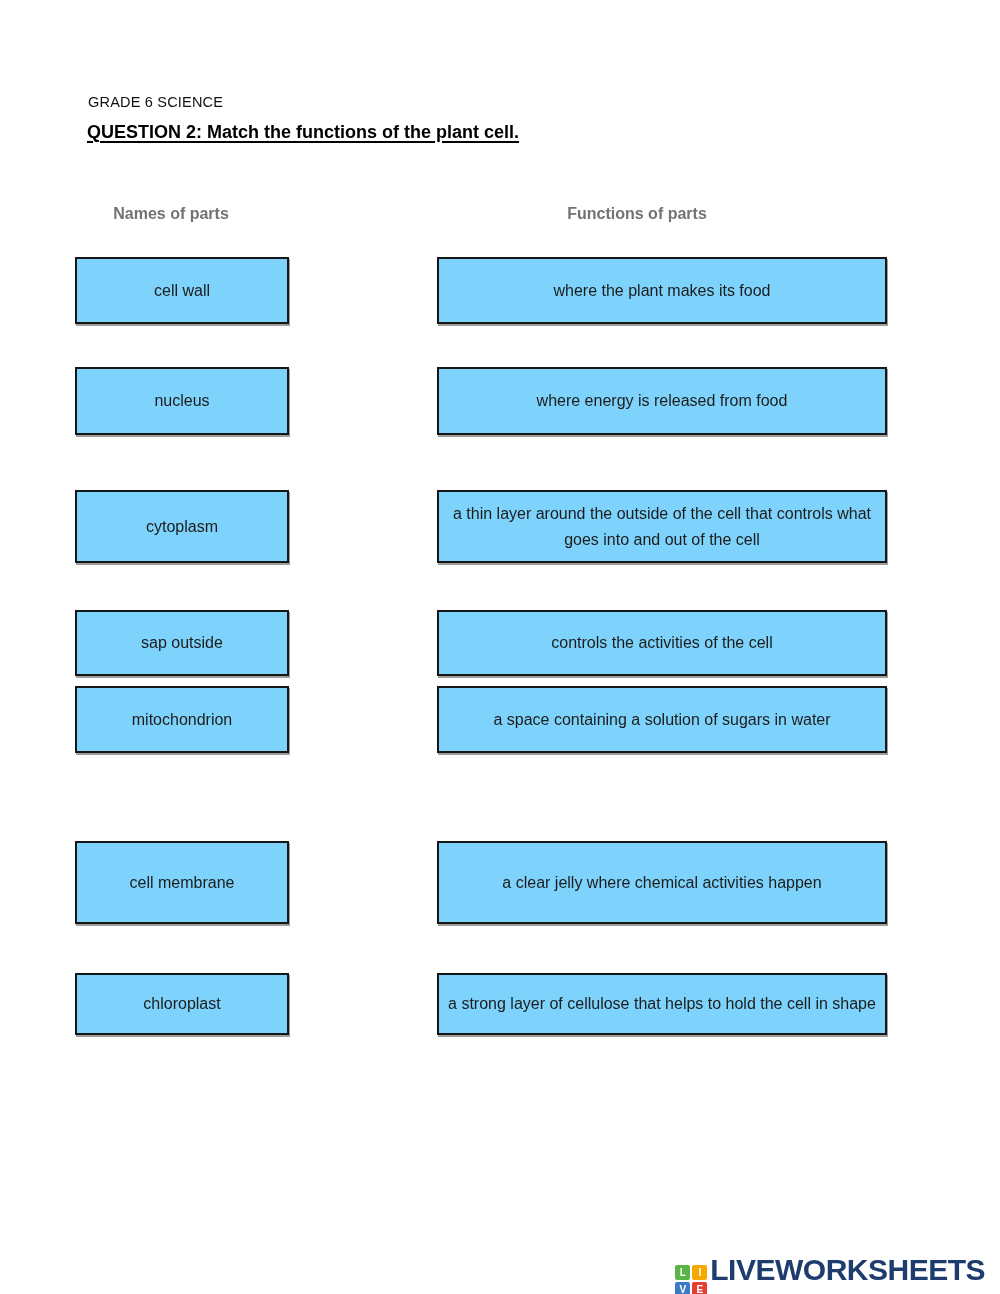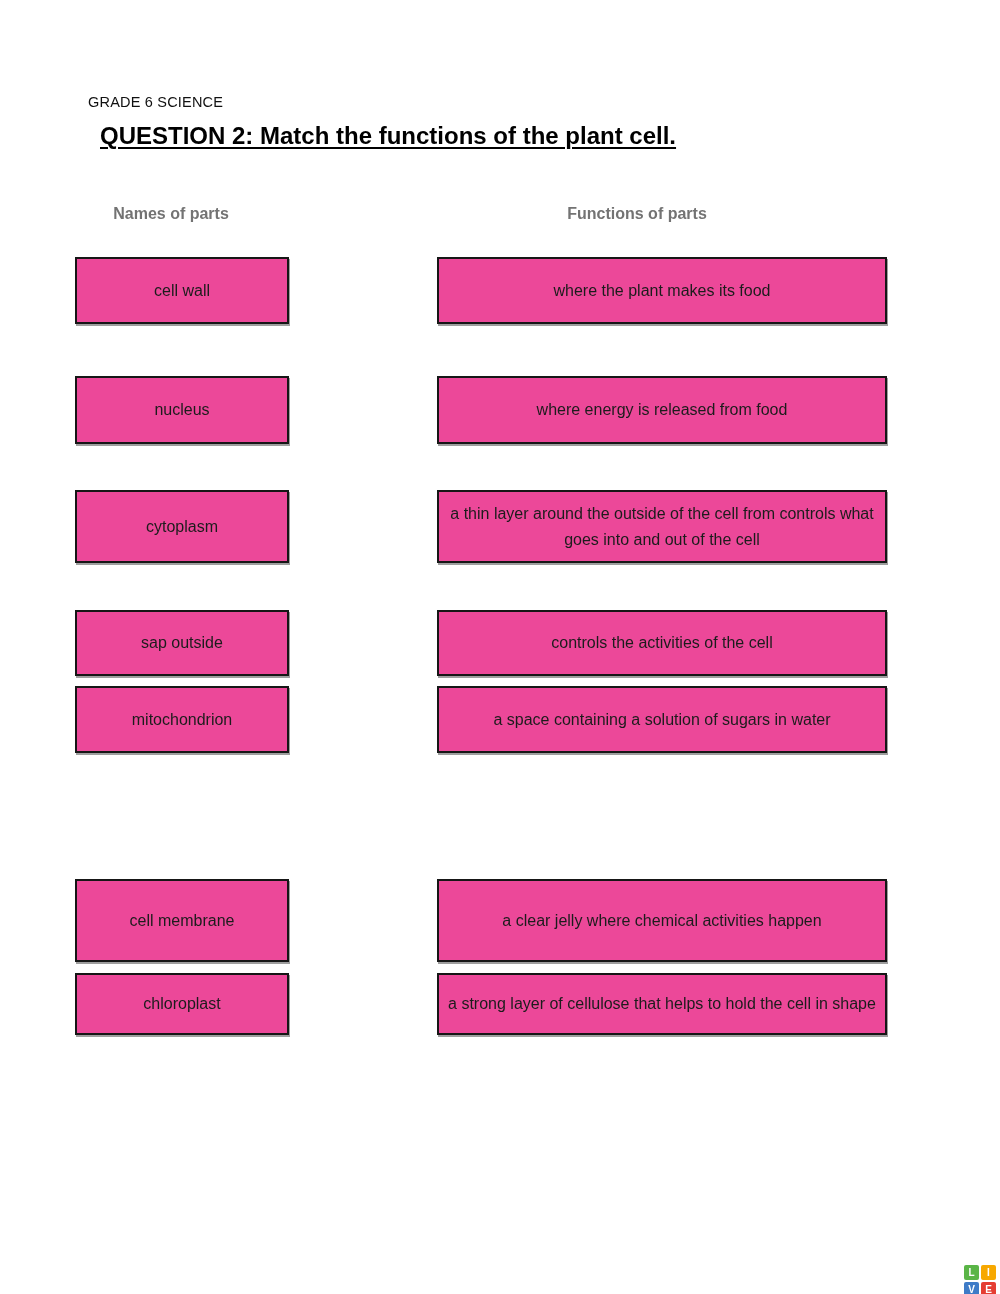--- a/index.html
+++ b/index.html
@@ -13,22 +13,22 @@
   }
   .grade-label {
     position: absolute;
     left: 55px; top: 61px;
     font-size: 14.5px;
     letter-spacing: 0.2px;
     color: #111;
   }
   .question-title {
     position: absolute;
-    left: 67px; top: 89px;
-    font-size: 24px;
+    left: 54px; top: 89px;
+    font-size: 18px;
     font-weight: bold;
     color: #000;
     text-decoration: underline;
     text-decoration-thickness: 2px;
     text-underline-offset: 3px;
   }
   .col-header {
     position: absolute;
     top: 172px;
     font-size: 16px;
@@ -37,41 +37,41 @@
     color: #737373;
   }
   .col-header.left  { left: 31px;  width: 214px; }
   .col-header.right { left: 379px; width: 450px; }
 
   .match-row { position: absolute; left: 0; top: 0; width: 100%; }
 
   .mbox {
     position: absolute;
     border: 2px solid #161616;
-    background: #ec4899;
+    background: #7dd3fc;
     box-shadow: 1px 2px 0 rgba(40,40,40,0.45);
     display: flex;
     align-items: center;
     justify-content: center;
     text-align: center;
     font-size: 16px;
     line-height: 26px;
     color: #1c1c1c;
     cursor: pointer;
   }
   .mbox.name     { left: 31px;  width: 214px; }
   .mbox.function { left: 393px; width: 450px; padding: 10px 8px; }
 
   
   .row-0 .mbox { top: 213px; height: 67px; }
-  .row-1 .mbox { top: 332px; height: 68px; }
+  .row-1 .mbox { top: 323px; height: 68px; }
   .row-2 .mbox { top: 446px; height: 73px; }
   .row-3 .mbox { top: 566px; height: 66px; }
   .row-4 .mbox { top: 642px; height: 67px; }
-  .row-5 .mbox { top: 835px; height: 83px; }
+  .row-5 .mbox { top: 797px; height: 83px; }
   .row-6 .mbox { top: 929px; height: 62px; }
 
   .page-number {
     position: absolute;
     left: 960px; top: 1188px;
     width: 30px;
     text-align: center;
     font-size: 15px;
     color: #1a1a1a;
   }
@@ -120,21 +120,21 @@
 <div class="match-row row-0">
   <div class="mbox name">cell wall</div>
   <div class="mbox function">where the plant makes its food</div>
 </div>
 <div class="match-row row-1">
   <div class="mbox name">nucleus</div>
   <div class="mbox function">where energy is released from food</div>
 </div>
 <div class="match-row row-2">
   <div class="mbox name">cytoplasm</div>
-  <div class="mbox function">a thin layer around the outside of the cell from controls what goes into and out of the cell</div>
+  <div class="mbox function">a thin layer around the outside of the cell that controls what goes into and out of the cell</div>
 </div>
 <div class="match-row row-3">
   <div class="mbox name">sap outside</div>
   <div class="mbox function">controls the activities of the cell</div>
 </div>
 <div class="match-row row-4">
   <div class="mbox name">mitochondrion</div>
   <div class="mbox function">a space containing a solution of sugars in water</div>
 </div>
 <div class="match-row row-5">
@@ -148,13 +148,14 @@
 
 <div class="page-number">2</div>
 
 <div class="logo">
   <div class="logo-grid">
     <div class="logo-sq" style="background: rgb(90, 181, 71);">L</div>
     <div class="logo-sq" style="background: rgb(247, 168, 0);">I</div>
     <div class="logo-sq" style="background: rgb(62, 123, 199);">V</div>
     <div class="logo-sq" style="background: rgb(229, 62, 51);">E</div>
   </div>
+  <div class="logo-text" style="color: rgb(30, 60, 110);">LIVEWORKSHEETS</div>
 </div>
 
 </body></html>

